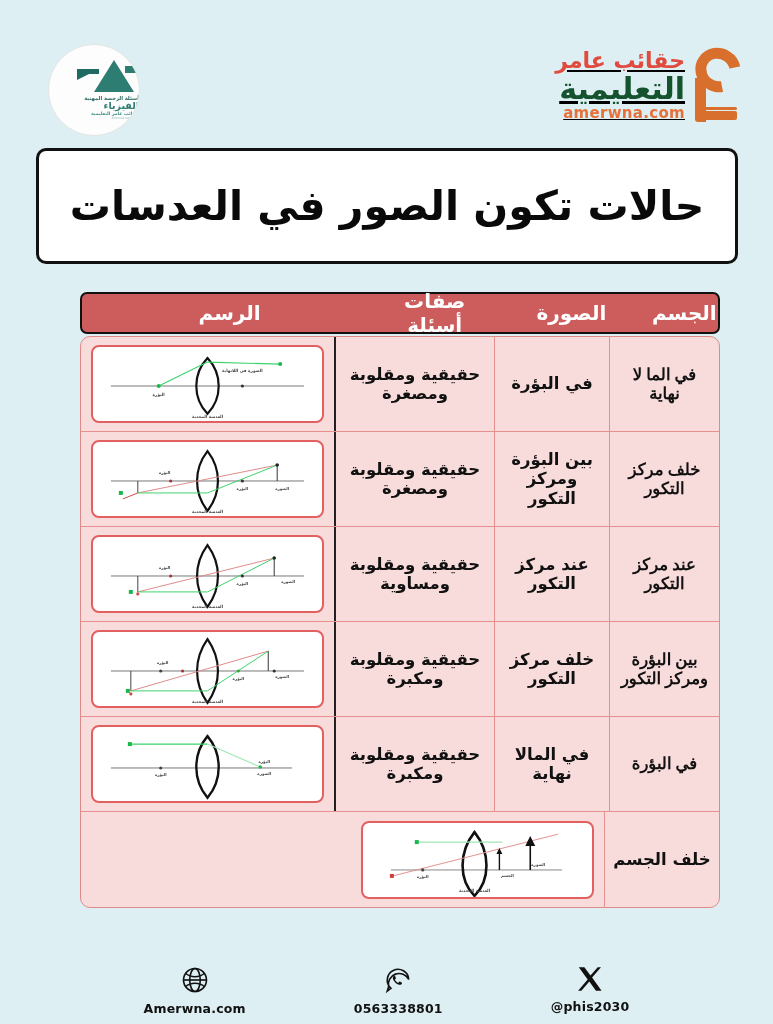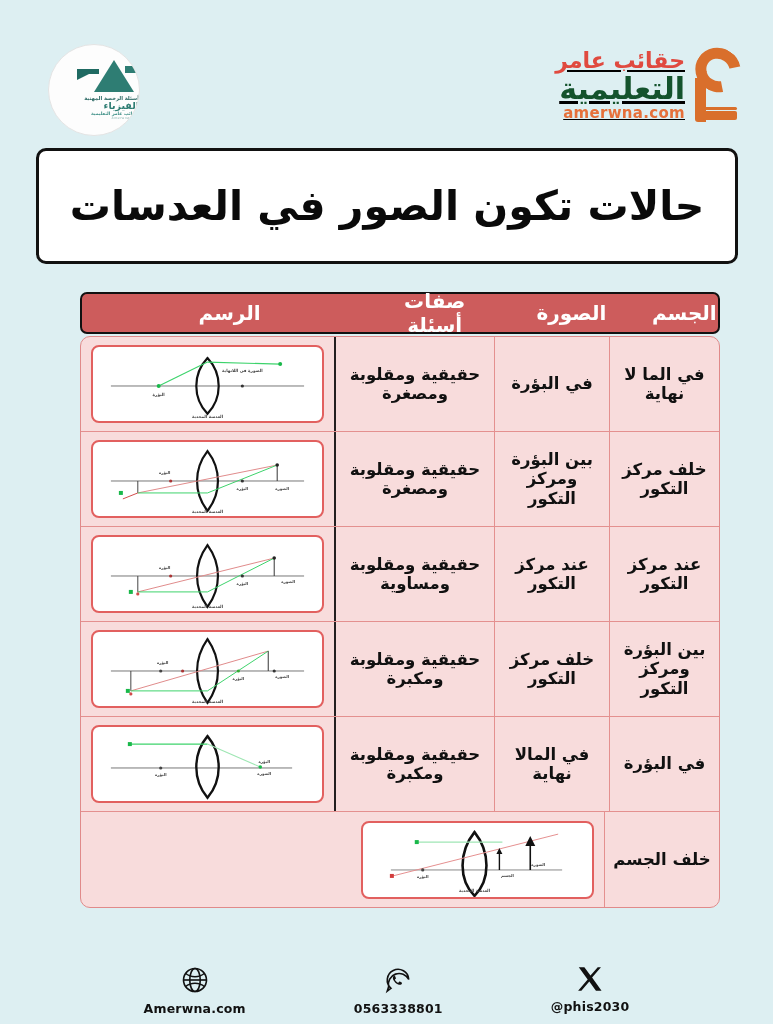--- a/index.html
+++ b/index.html
@@ -130,21 +130,21 @@
   }
   .trow:last-child { border-bottom: none; }
   .cell {
     display: flex; align-items: center; justify-content: center;
     text-align: center; direction: rtl;
     font-weight: bold; font-size: 16.5px; color: #111;
     line-height: 1.18;
     border-left: 1.5px solid #e4908f;
     padding: 2px 6px;
   }
-  .cell.c-obj { width: 110px; }
+  .cell.c-obj { width: 110px; font-family: Liberation Serif, serif; }
   .cell.c-img { width: 115px; }
   .cell.c-prop { width: 160px; border-left: 2.5px solid #231f20; }
   .cell.c-draw {
     width: 253px; border-left: none;
     padding: 7px 10px;
   }
   .diagram-card {
     width: 100%; height: 78px;
     background: #fff; border: 2px solid #e2605f; border-radius: 8px;
     overflow: hidden;

